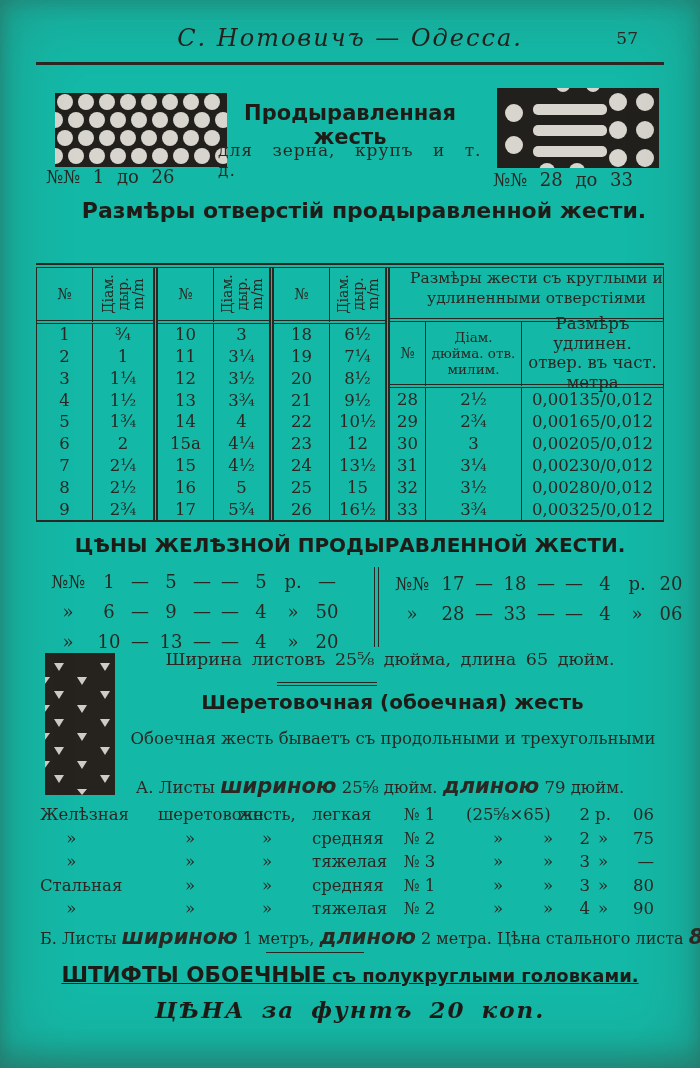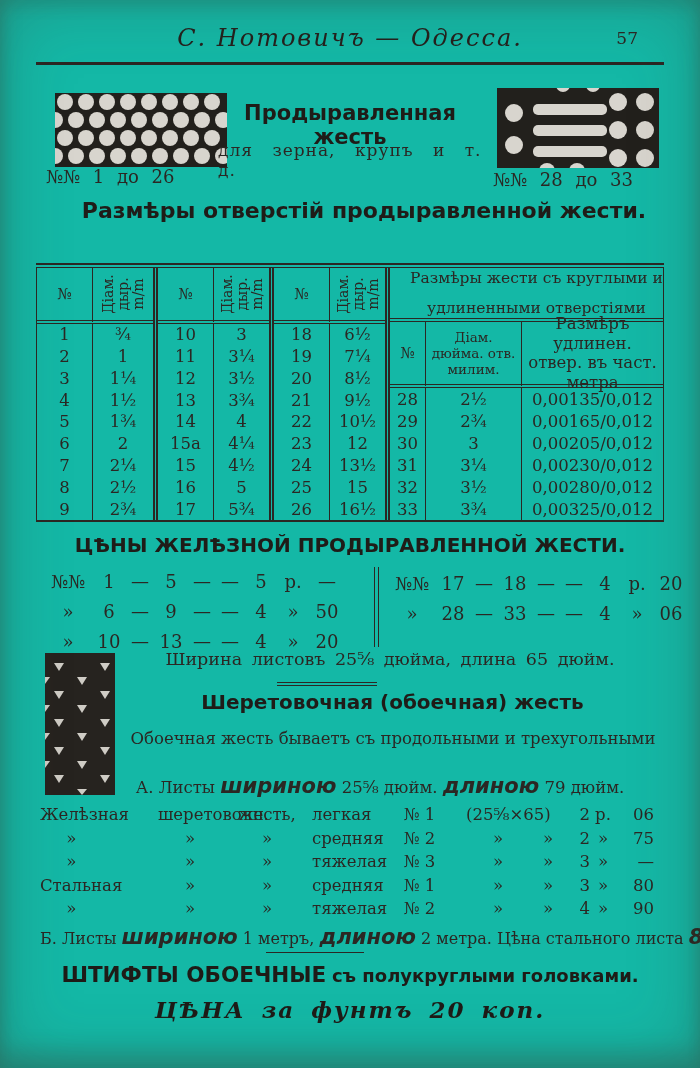--- a/index.html
+++ b/index.html
@@ -50,21 +50,21 @@
   .thdm { position:relative; }
   .vert { position:absolute; left:50%; top:50%; width:64px;
     transform:translate(-50%,-50%) rotate(-90deg);
     display:flex; flex-direction:column; text-align:center;
     font-size:14px; line-height:15px; }
   .td { display:flex; align-items:center; justify-content:center; font-size:16.5px; }
   .td.no { border-right:1px solid #2b2723; }
   .rightsec { flex:1; display:grid; grid-template-columns:36px 96px 1fr;
     grid-template-rows:54px 66px repeat(6, 1fr); }
   .rspan { grid-column:1/4; border-bottom:4px double #2b2723;
-    display:flex; flex-direction:column; justify-content:space-between; text-align:center;
+    display:flex; flex-direction:column; justify-content:flex-start; text-align:center;
     font-size:15.5px; line-height:20px;padding-left:20px; }
   .rth { border-bottom:4px double #2b2723; display:flex; flex-direction:column;
     justify-content:center; text-align:center; }
   .rth.no { font-size:15px; border-right:1px solid #2b2723; }
   .rth.diam { font-size:13.5px; line-height:16px; border-right:1px solid #2b2723; }
   .rth.size { font-size:16.5px; line-height:19.5px; }
   .rtd { display:flex; align-items:center; justify-content:center; font-size:16.5px; }
   .rtd.no { border-right:1px solid #2b2723; }
   .rtd.diam { border-right:1px solid #2b2723; }
 
@@ -100,21 +100,21 @@
   .ic0 { width:118px; } .ic1 { width:64px; text-align:center; } .ic2 { width:90px; text-align:center; }
   .ic3 { width:92px; } .ic4 { width:62px; }
   .ic5 { width:64px; text-align:center; white-space:nowrap; }
   .ic6 { width:36px; text-align:center; } .ic7 { width:24px; text-align:right; }
   .ic8 { width:26px; text-align:center; } .ic9 { width:38px; text-align:right; }
 
   .lineB { position:absolute; top:925px; left:40px; right:34px; font-size:16px; white-space:nowrap; }
   .rule3 { position:absolute; top:952px; left:266px; width:98px; height:1px; background:#2b2723; }
 
   .shtift1 { position:absolute; top:962px; left:0; width:100%; text-align:center;
-    font-family:"DejaVu Sans","Liberation Sans",sans-serif; font-weight:bold; color:#1e1b17; }
+    font-family:"DejaVu Sans","Liberation Sans",sans-serif; font-weight:bold; color:#1e1b17;text-decoration:underline; }
   .shtift1 .big { font-size:21.5px; } .shtift1 .small { font-size:18px; }
   .shtift2 { position:absolute; top:996px; left:0; width:100%; text-align:center;
     font-weight:bold; font-style:italic; font-size:23px; letter-spacing:2px; word-spacing:6px; color:#1e1b17; }
 </style>
 </head>
 <body>
 
 <div class="page">
 
   <div class="running-title">С. Нотовичъ — Одесса.</div>

